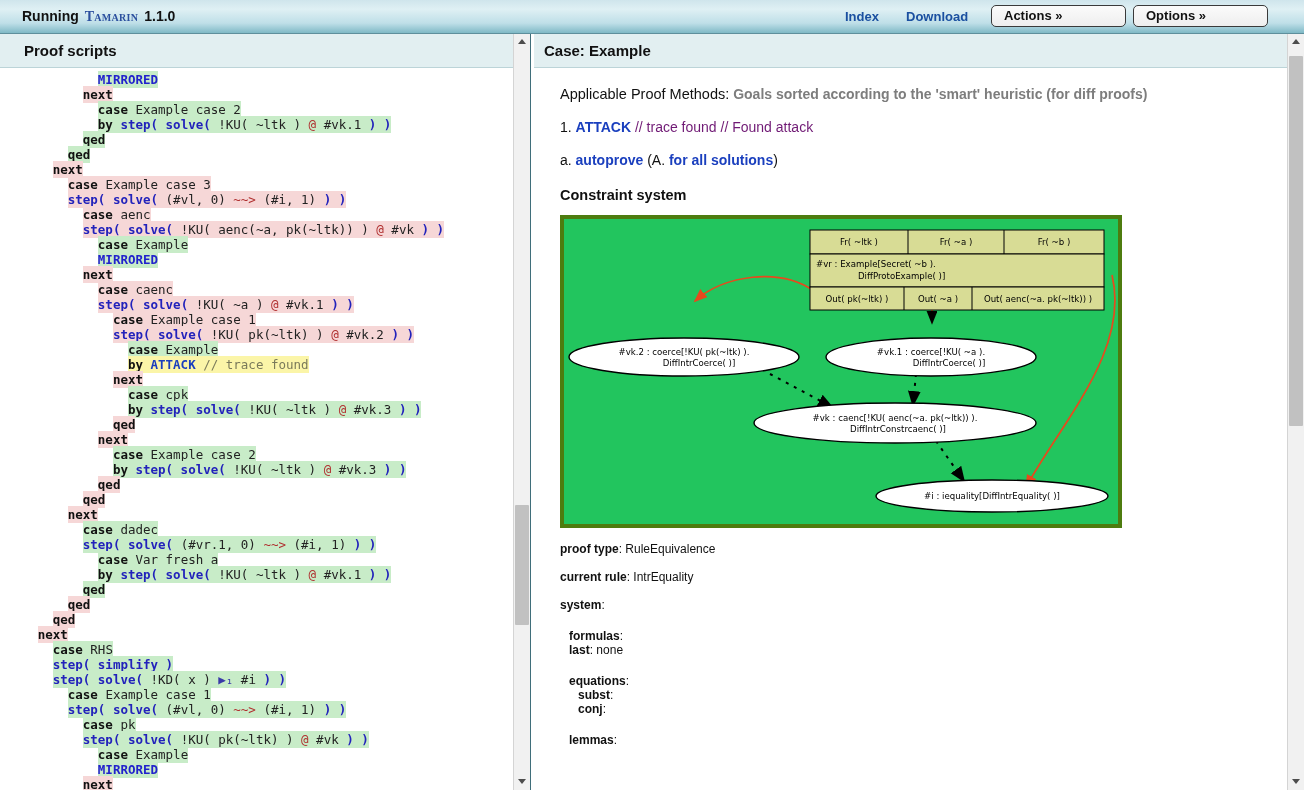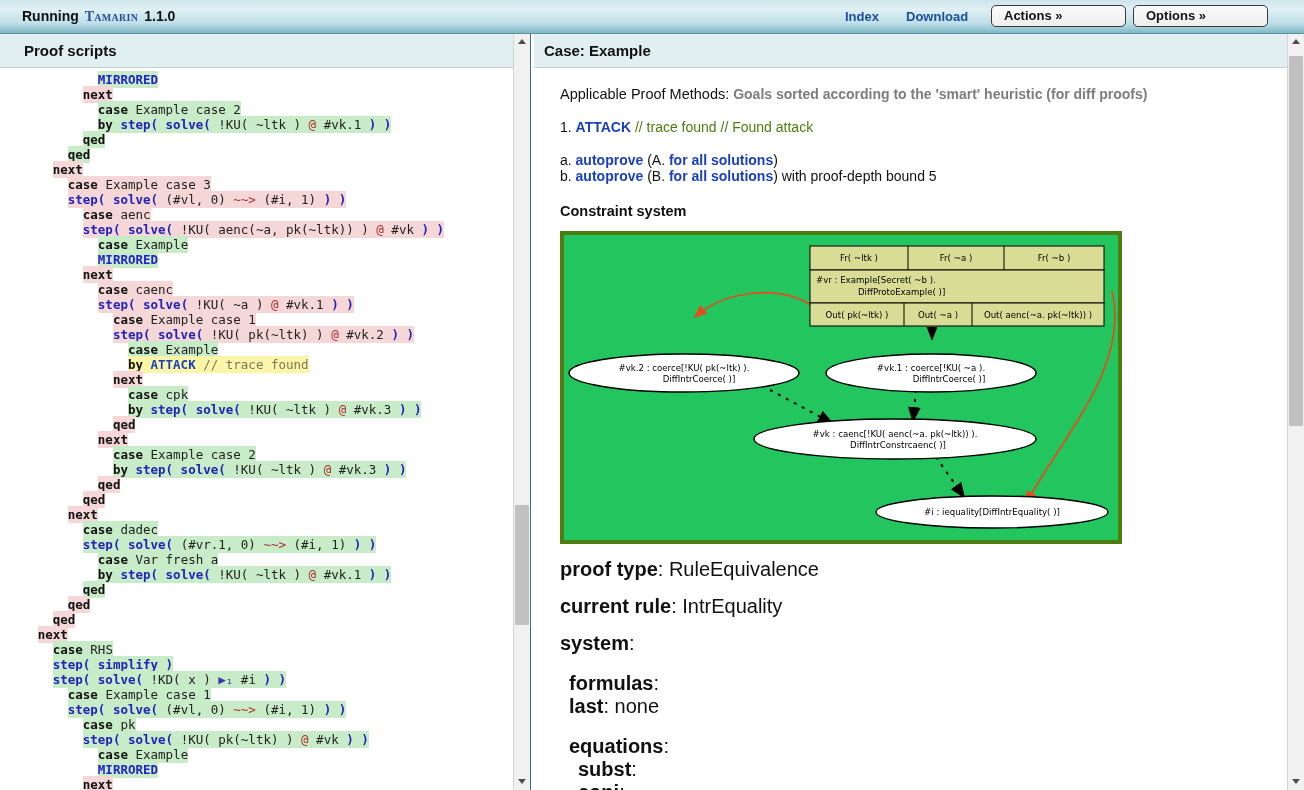--- a/index.html
+++ b/index.html
@@ -112,37 +112,37 @@
   #rcontent {
     position: absolute; left: 0; top: 34px; width: 753px; height: 722px;
     overflow: hidden;
     padding: 18px 0 0 26px;
     font-size: 14px; color: #111;
   }
   .apm-head { font-weight: normal; font-size: 14.5px; }
   .apm-sub  { color: #7d7d7d; font-weight: bold; }
   .blk { margin-top: 17px; }
   .lnk { color: #1a3fbe; font-weight: bold; cursor: pointer; }
-  .muted { color: #4d7c0f; }
+  .muted { color: #701a75; }
   .csys-title { font-weight: bold; font-size: 14.5px; margin-top: 19px; }
 
   
   #graph {
     position: relative; margin-top: 12px;
     width: 562px; height: 313px;
     border: 4px solid #4d7c0f; background: #22c55e;
   }
   #graph svg { position: absolute; left: 0; top: 0; }
   .gtext {
     font-family: "DejaVu Sans", sans-serif; font-size: 8.6px; fill: #000;
   }
   .rbox { fill: #d8dc95; stroke: #000; stroke-width: 1; }
   .ell  { fill: #ffffff; stroke: #000; stroke-width: 1.4; }
 
-  .kvblk { margin-top: 14px; font-size: 20px; }
+  .kvblk { margin-top: 14px; font-size: 12px; }
   .kvblk b { font-weight: bold; }
   .ind1 { padding-left: 9px; }
   .ind2 { padding-left: 18px; }
 </style>
 </head>
 <body>
 
 <div id="topbar">
   <div id="brand">
     <span>Running</span>
@@ -178,24 +178,20 @@
     <div class="blk">
       <span>1.</span>
       <span class="lnk">ATTACK</span><span class="muted"> // trace found // Found attack</span>
     </div>
 
     <div class="blk">
       <div>
         <span>a.</span>
         <span class="lnk">autoprove</span><span> (A. </span><span class="lnk">for all solutions</span><span>)</span>
       </div>
-      <div>
-        <span>b.</span>
-        <span class="lnk">autoprove</span><span> (B. </span><span class="lnk">for all solutions</span><span>) with proof-depth bound 5</span>
-      </div>
     </div>
 
     <div class="csys-title">Constraint system</div>
 
     <div id="graph">
       <svg width="558" height="309" viewBox="0 0 558 309">
         <defs>
           <marker id="ahR" markerWidth="9" markerHeight="9" refX="7" refY="3.2" orient="auto">
             <path d="M0,0 L8,3.2 L0,6.4 z" fill="#e8491d"></path>
           </marker>

